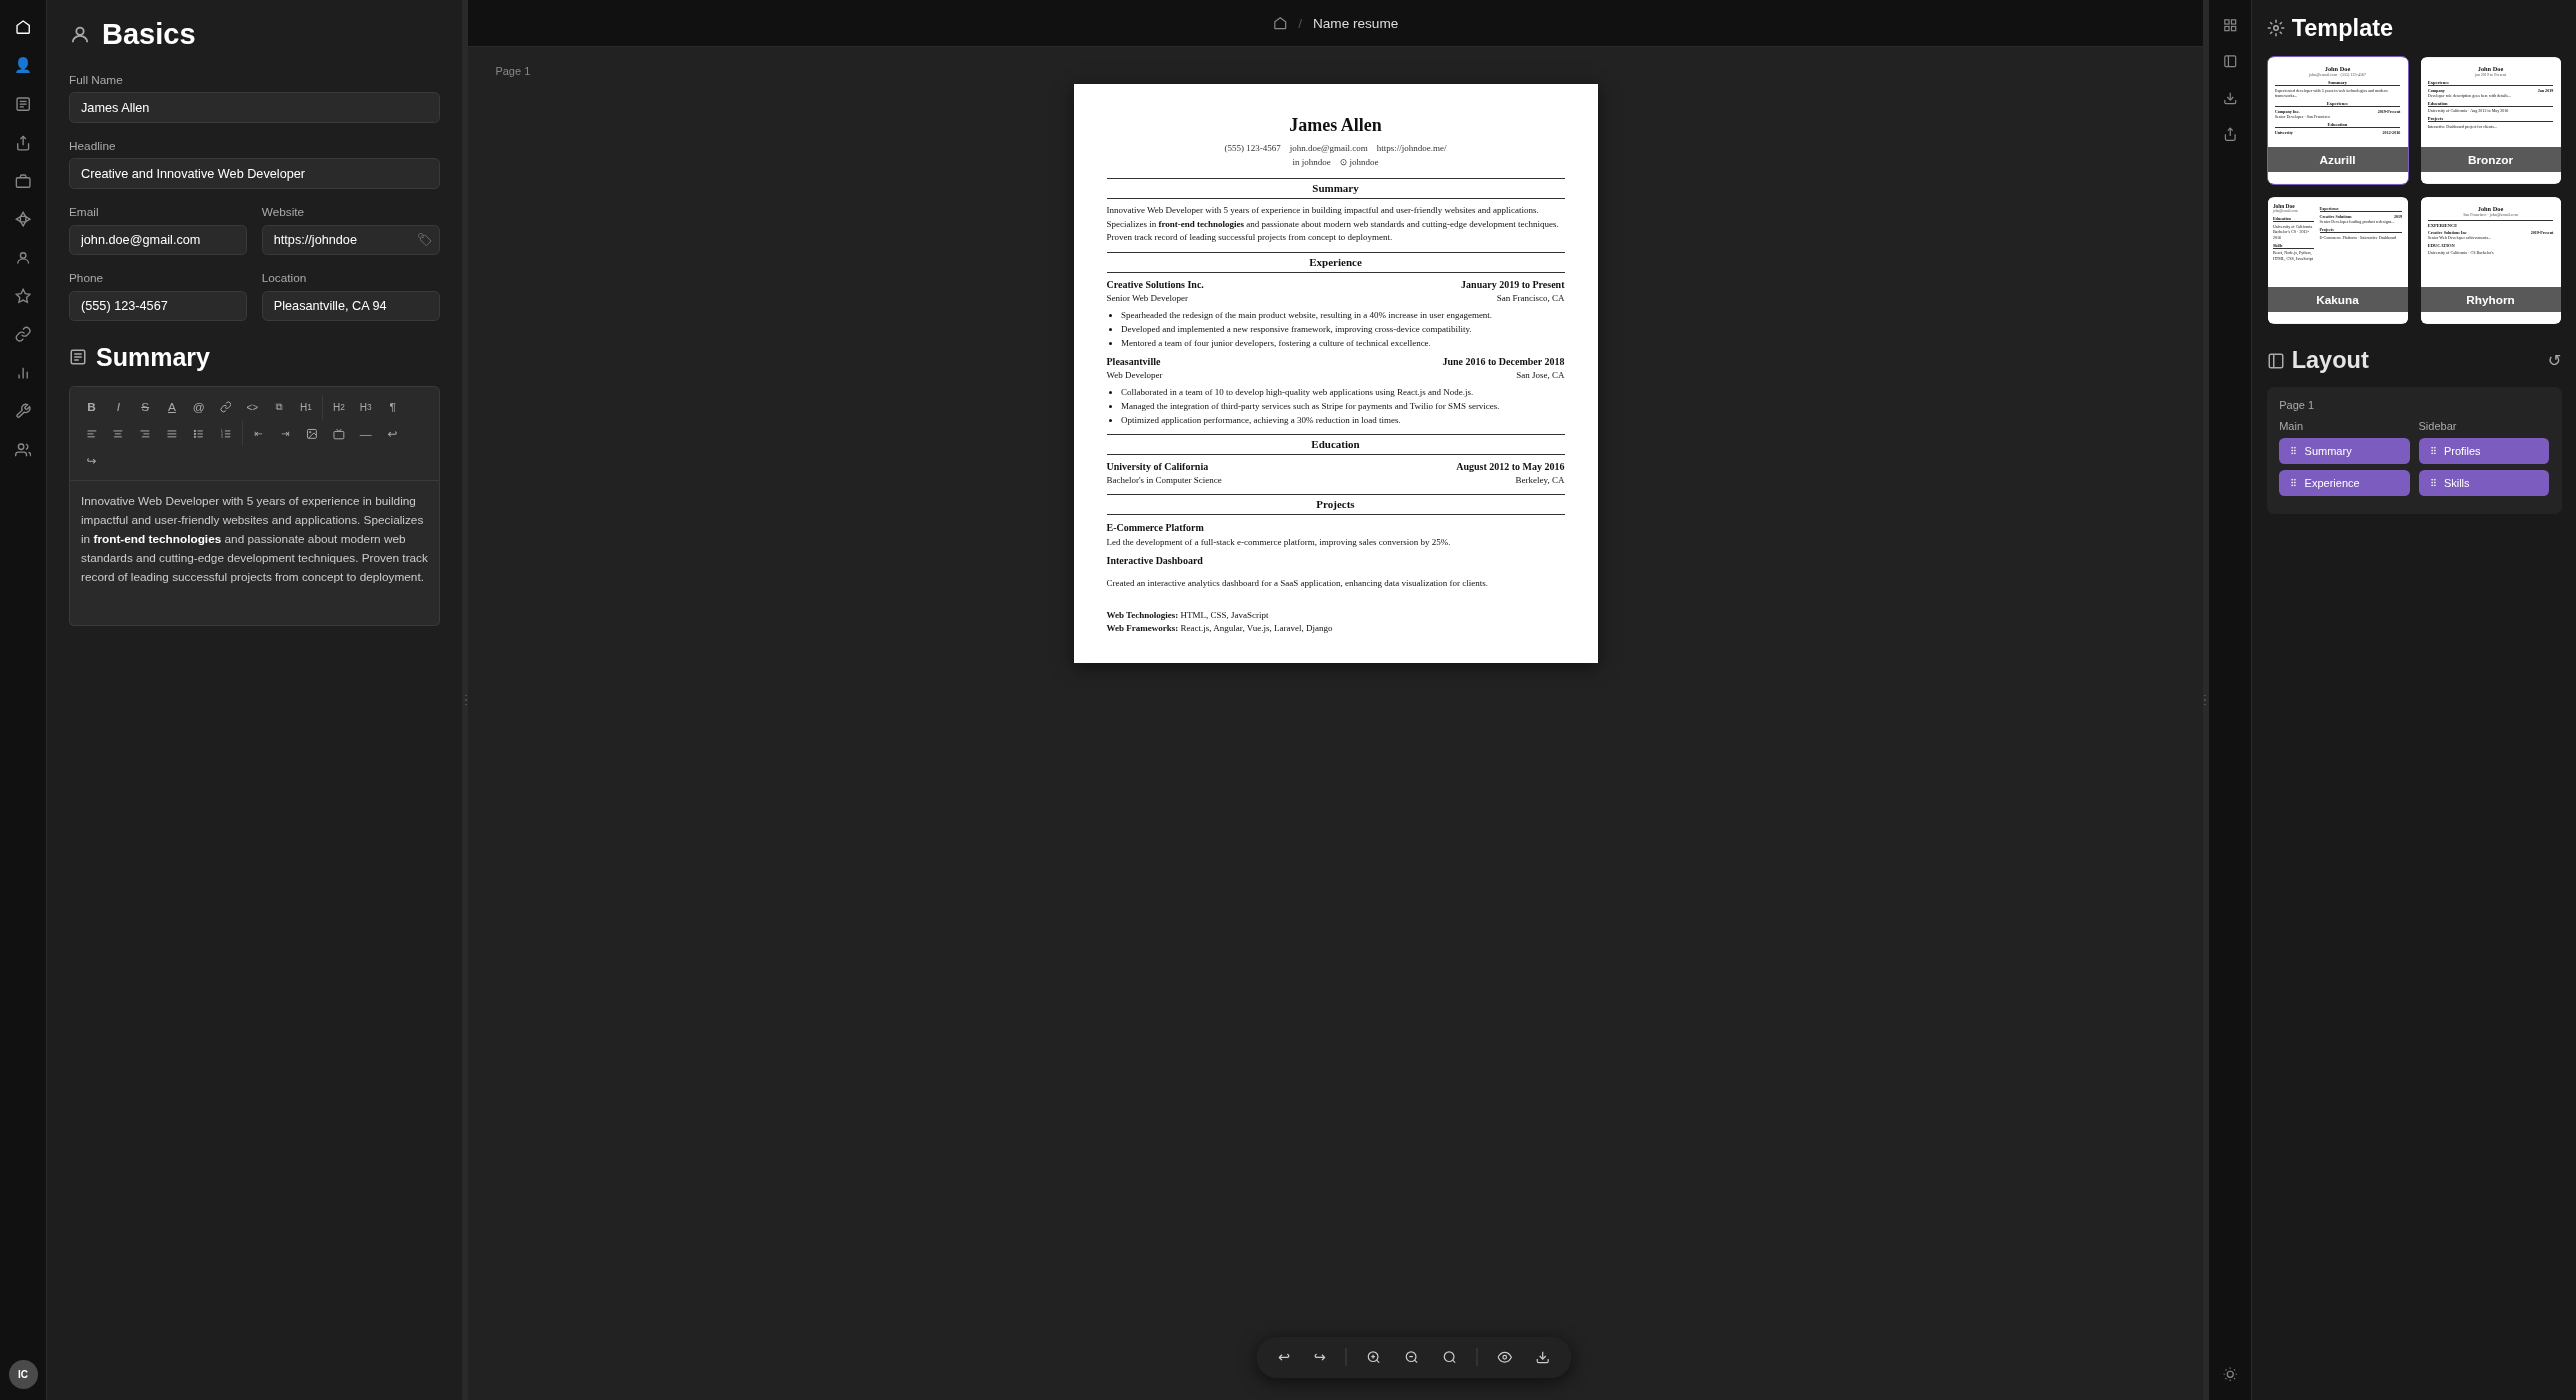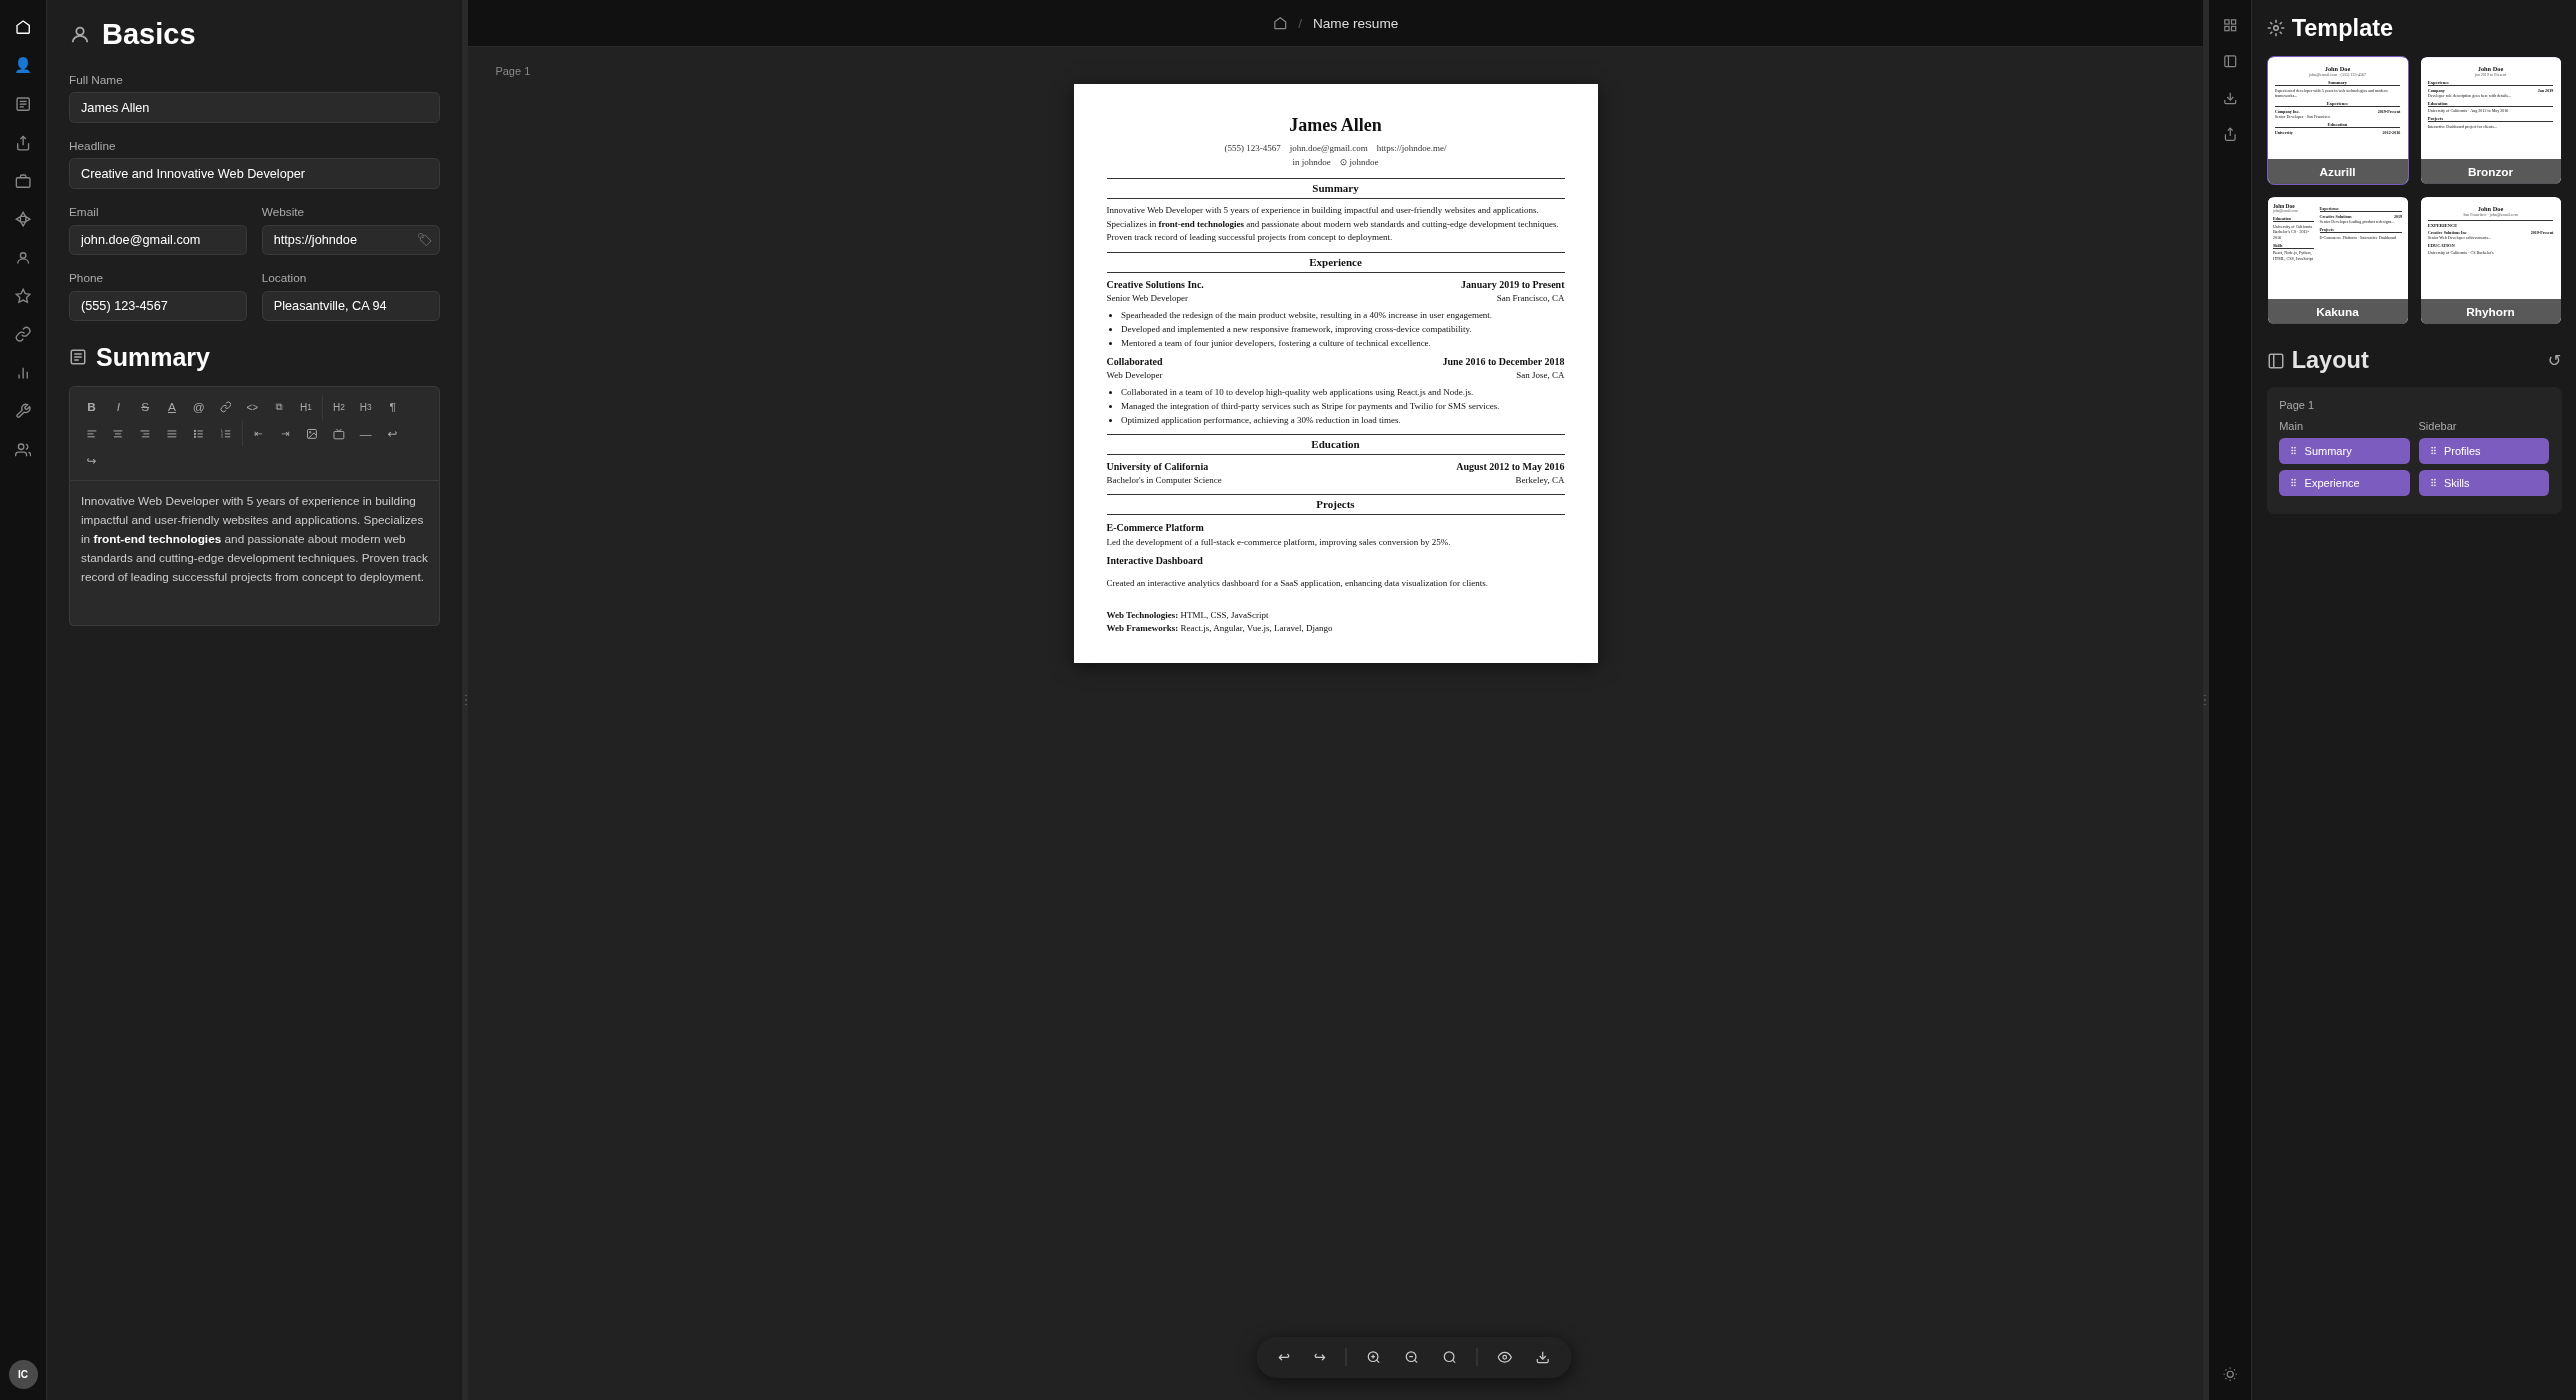--- a/index.html
+++ b/index.html
@@ -299,21 +299,21 @@
     .template-card-preview {
       background: #f5f5f5;
       height: 127px;
       display: flex;
       align-items: center;
       justify-content: center;
       overflow: hidden;
     }
     .template-name {
       position: absolute;
-      bottom: 0;
+      bottom: 12px;
       left: 0;
       right: 0;
       background: rgba(0,0,0,0.65);
       color: #fff;
       font-size: 11.8px;
       font-weight: 600;
       padding: 5.4px 9px;
       text-align: center;
     }
 
@@ -677,21 +677,21 @@
         <span>Senior Web Developer</span>
         <span>San Francisco, CA</span>
       </div>
       <ul class="resume-bullets">
         <li>Spearheaded the redesign of the main product website, resulting in a 40% increase in user engagement.</li>
         <li>Developed and implemented a new responsive framework, improving cross-device compatibility.</li>
         <li>Mentored a team of four junior developers, fostering a culture of technical excellence.</li>
       </ul>
 
       <div class="resume-job-header">
-        <span>Collaborated</span>
+        <span>Pleasantville</span>
         <span>June 2016 to December 2018</span>
       </div>
       <div class="resume-job-sub">
         <span>Web Developer</span>
         <span>San Jose, CA</span>
       </div>
       <ul class="resume-bullets">
         <li>Collaborated in a team of 10 to develop high-quality web applications using React.js and Node.js.</li>
         <li>Managed the integration of third-party services such as Stripe for payments and Twilio for SMS services.</li>
         <li>Optimized application performance, achieving a 30% reduction in load times.</li>

